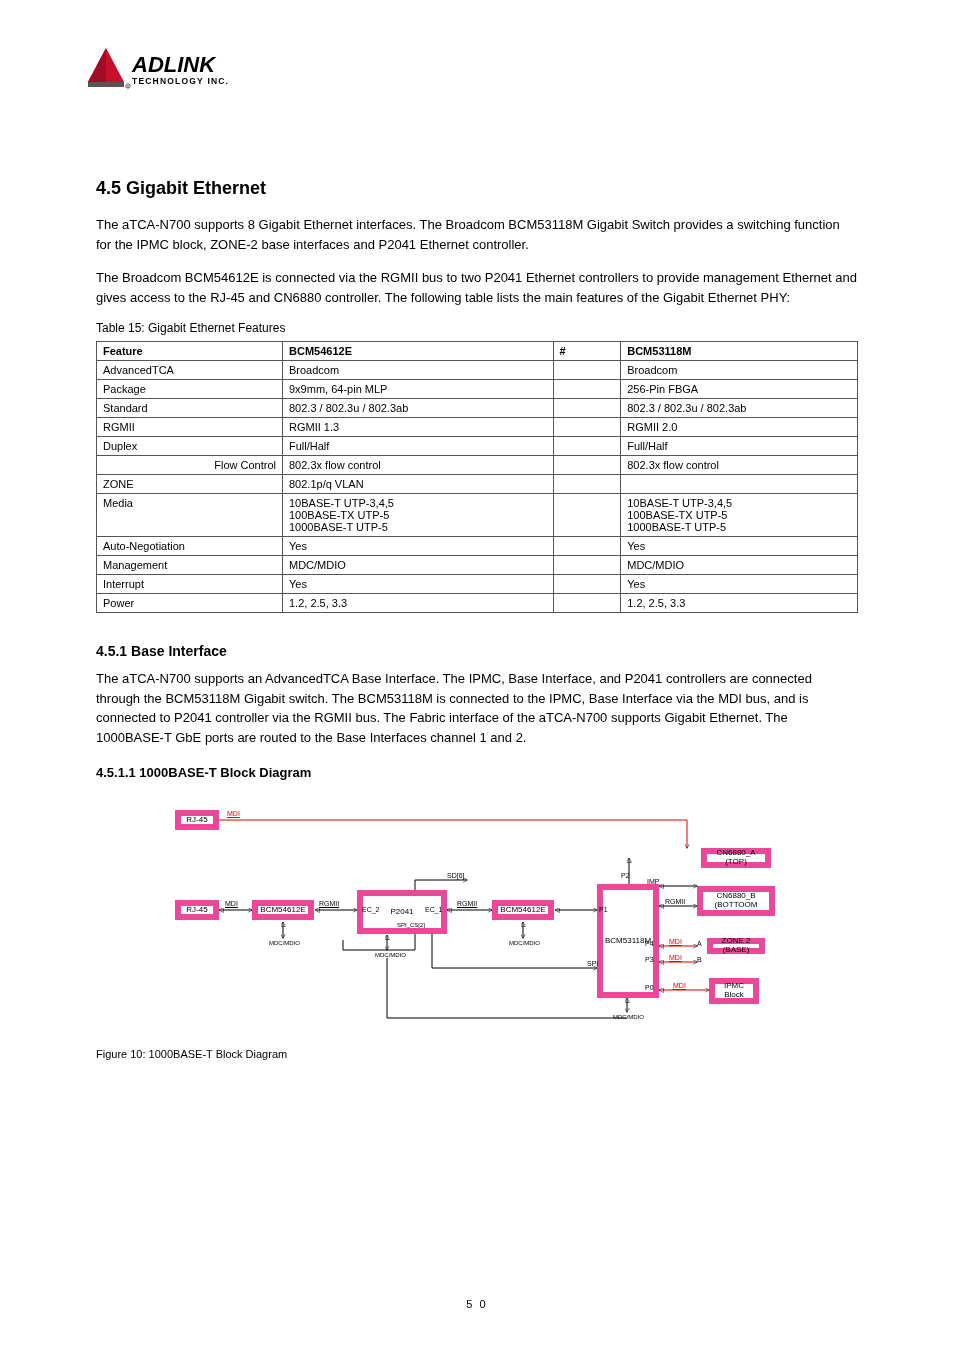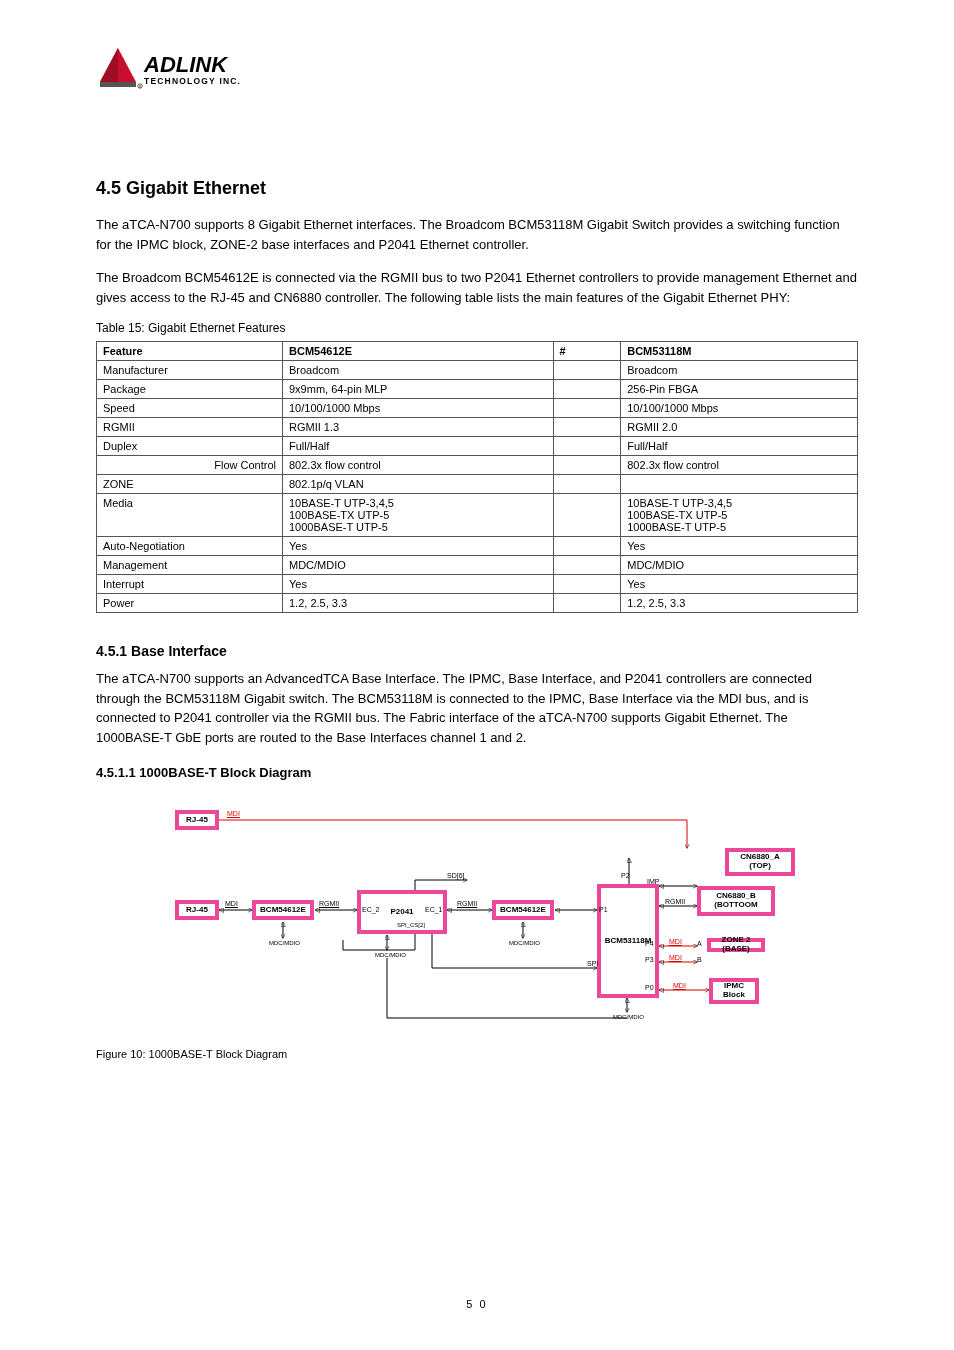--- a/index.html
+++ b/index.html
@@ -1,37 +1,37 @@
 <!DOCTYPE html>
 <html><head>
 <meta charset="utf-8">
 <style>
   * { box-sizing: border-box; margin: 0; padding: 0; }
   html, body { width: 954px; height: 1350px; background: #fff; font-family: Arial, Helvetica, sans-serif; color: #000; }
   .page { position: relative; width: 954px; height: 1350px; padding: 48px 96px 60px 96px; }
-  .logo { position: absolute; top: 44px; left: 96px; }
+  .logo { position: absolute; top: 44px; left: 84px; }
   .content { margin-top: 130px; }
   .title { font-size: 18px; font-weight: bold; margin-bottom: 16px; }
   .para { font-size: 13px; line-height: 1.5; margin-bottom: 14px; }
   .tbl-title { font-size: 12px; margin-bottom: 6px; }
   table.feat { width: 100%; border-collapse: collapse; font-size: 11px; }
   table.feat td, table.feat th { border: 1px solid #555; padding: 3px 6px; text-align: left; vertical-align: top; }
   table.feat th { font-weight: bold; background: #fff; }
   table.feat td.c2 { width: 32%; }
   table.feat td.c3 { width: 8%; text-align: center; }
   table.feat td.c4 { width: 28%; }
   table.feat td.c1 { width: 22%; }
   .subhead { font-size: 14px; font-weight: bold; margin-top: 30px; margin-bottom: 10px; }
   .subsub { font-size: 13px; font-weight: bold; margin-top: 18px; margin-bottom: 8px; }
   .fig-wrap { margin-top: 20px; }
   .fig-cap { font-size: 11px; margin-top: 8px; text-align: left; }
   .page-num { position: absolute; bottom: 40px; left: 50%; transform: translateX(-50%); font-size: 11px; letter-spacing: 2px; }
   
   .diagram { position: relative; width: 640px; height: 240px; margin: 0 auto; font-size: 8px; }
-  .box { position: absolute; border: 4px solid #ec4899; background: #fff; display: flex; align-items: center; justify-content: center; text-align: center; line-height: 1.1; padding: 2px; font-weight: bold; }
+  .box { position: absolute; border: 6px solid #ec4899; background: #fff; display: flex; align-items: center; justify-content: center; text-align: center; line-height: 1.1; padding: 2px; }
   .lbl { position: absolute; font-size: 7px; }
   svg.wires { position: absolute; left:0; top:0; width:640px; height:240px; }
   svg.wires line, svg.wires path { stroke:#000; stroke-width:1; fill:none; }
   svg.wires .red { stroke:#d00; }
   svg.wires .arrow { marker-end:url(#ar); marker-start:url(#ars); }
   svg.wires .arrowE { marker-end:url(#ar); }
 </style>
 </head>
 <body>
 
@@ -59,36 +59,36 @@
       <thead>
         <tr>
           <th class="c1">Feature</th>
           <th class="c2">BCM54612E</th>
           <th class="c3">#</th>
           <th class="c4">BCM53118M</th>
         </tr>
       </thead>
       <tbody id="tbody">
           <tr>
-            <td class="c1" style="white-space: pre-line;">Manufacturer</td>
+            <td class="c1" style="white-space: pre-line;">AdvancedTCA</td>
             <td class="c2" style="white-space: pre-line;">Broadcom</td>
             <td class="c3" style="white-space: pre-line;"></td>
             <td class="c4" style="white-space: pre-line;">Broadcom</td>
           </tr>
           <tr>
             <td class="c1" style="white-space: pre-line;">Package</td>
             <td class="c2" style="white-space: pre-line;">9x9mm, 64-pin MLP</td>
             <td class="c3" style="white-space: pre-line;"></td>
             <td class="c4" style="white-space: pre-line;">256-Pin FBGA</td>
           </tr>
           <tr>
-            <td class="c1" style="white-space: pre-line;">Speed</td>
-            <td class="c2" style="white-space: pre-line;">10/100/1000 Mbps</td>
-            <td class="c3" style="white-space: pre-line;"></td>
-            <td class="c4" style="white-space: pre-line;">10/100/1000 Mbps</td>
+            <td class="c1" style="white-space: pre-line;">Standard</td>
+            <td class="c2" style="white-space: pre-line;">802.3 / 802.3u / 802.3ab</td>
+            <td class="c3" style="white-space: pre-line;"></td>
+            <td class="c4" style="white-space: pre-line;">802.3 / 802.3u / 802.3ab</td>
           </tr>
           <tr>
             <td class="c1" style="white-space: pre-line;">RGMII</td>
             <td class="c2" style="white-space: pre-line;">RGMII 1.3</td>
             <td class="c3" style="white-space: pre-line;"></td>
             <td class="c4" style="white-space: pre-line;">RGMII 2.0</td>
           </tr>
           <tr>
             <td class="c1" style="white-space: pre-line;">Duplex</td>
             <td class="c2" style="white-space: pre-line;">Full/Half</td>
@@ -201,21 +201,21 @@
 
           <path d="M230 158 L230 218 L470 218"></path>
         </svg>
 
         <div class="box" style="left:18px; top:10px; width:44px; height:20px">RJ-45</div>
         <div class="box" style="left:18px; top:100px; width:44px; height:20px">RJ-45</div>
         <div class="box" style="left:95px; top:100px; width:62px; height:20px">BCM54612E</div>
         <div class="box" style="left:200px; top:90px; width:90px; height:44px">P2041</div>
         <div class="box" style="left:335px; top:100px; width:62px; height:20px">BCM54612E</div>
         <div class="box" style="left:440px; top:84px; width:62px; height:114px">BCM53118M</div>
-        <div class="box" style="left:568px; top:48px; width:70px; height:28px; white-space:pre">CN6880_A
+        <div class="box" style="left:544px; top:48px; width:70px; height:20px; white-space:pre">CN6880_A
 (TOP)</div>
         <div class="box" style="left:540px; top:86px; width:78px; height:30px; white-space:pre">CN6880_B
 (BOTTOOM</div>
         <div class="box" style="left:550px; top:138px; width:58px; height:14px; white-space:pre">ZONE 2
 (BASE)</div>
         <div class="box" style="left:552px; top:178px; width:50px; height:26px; white-space:pre">IPMC
 Block</div>
 
         <span class="lbl" style="left:70px; top:10px; color:#d00; text-decoration:underline">MDI</span>
         <span class="lbl" style="left:68px; top:100px; text-decoration:underline">MDI</span>

